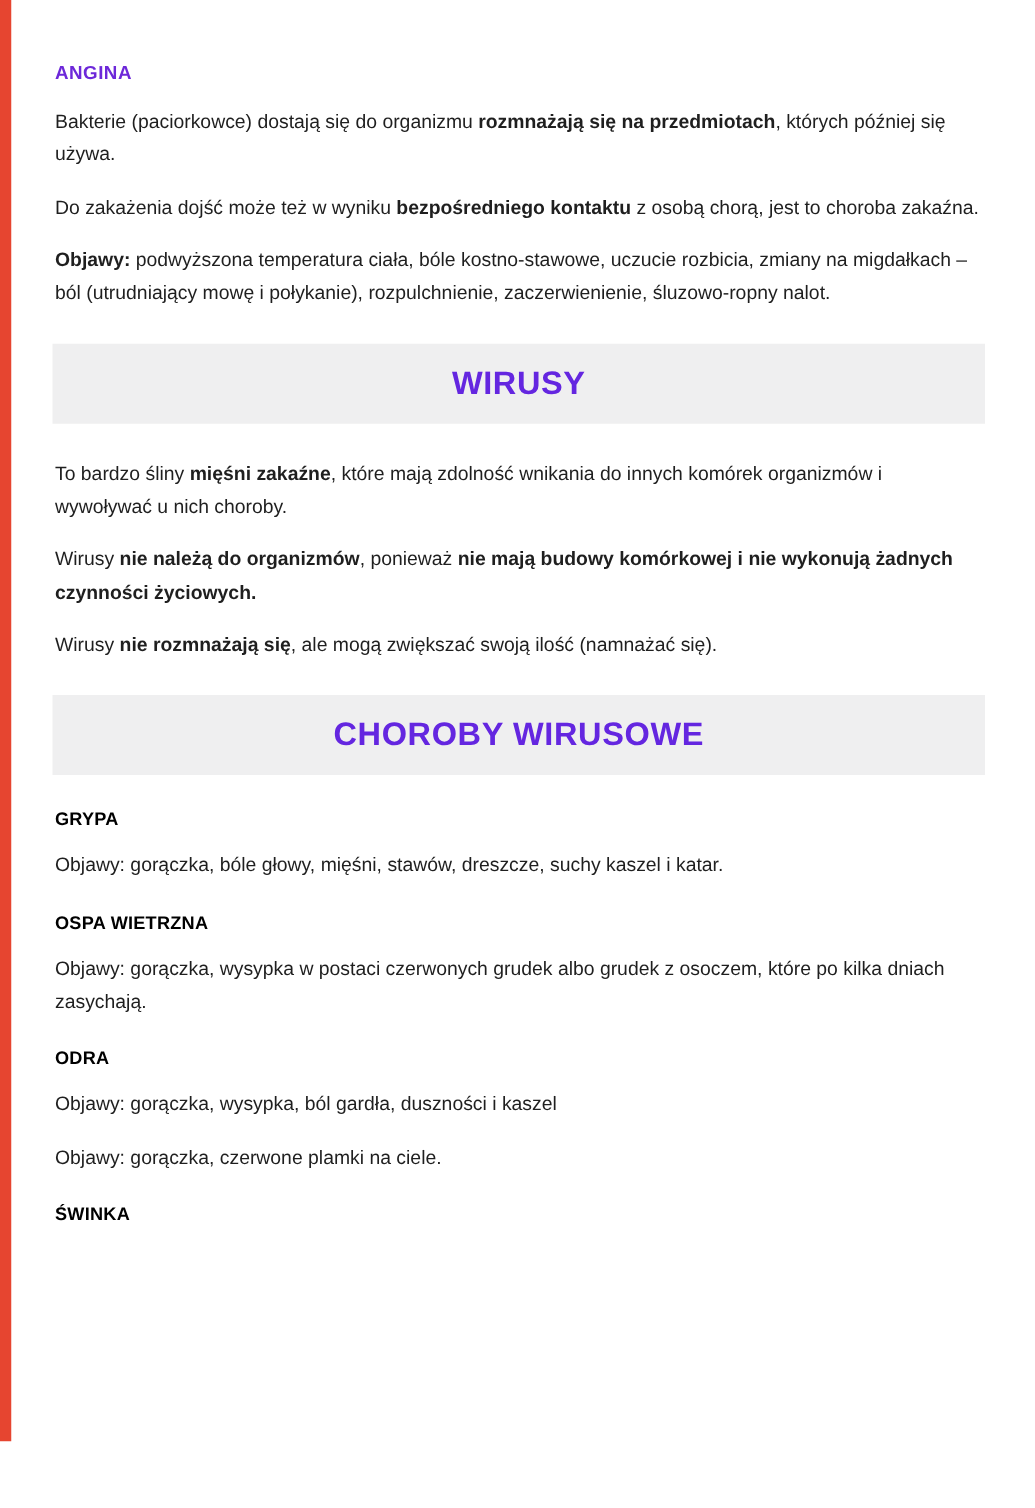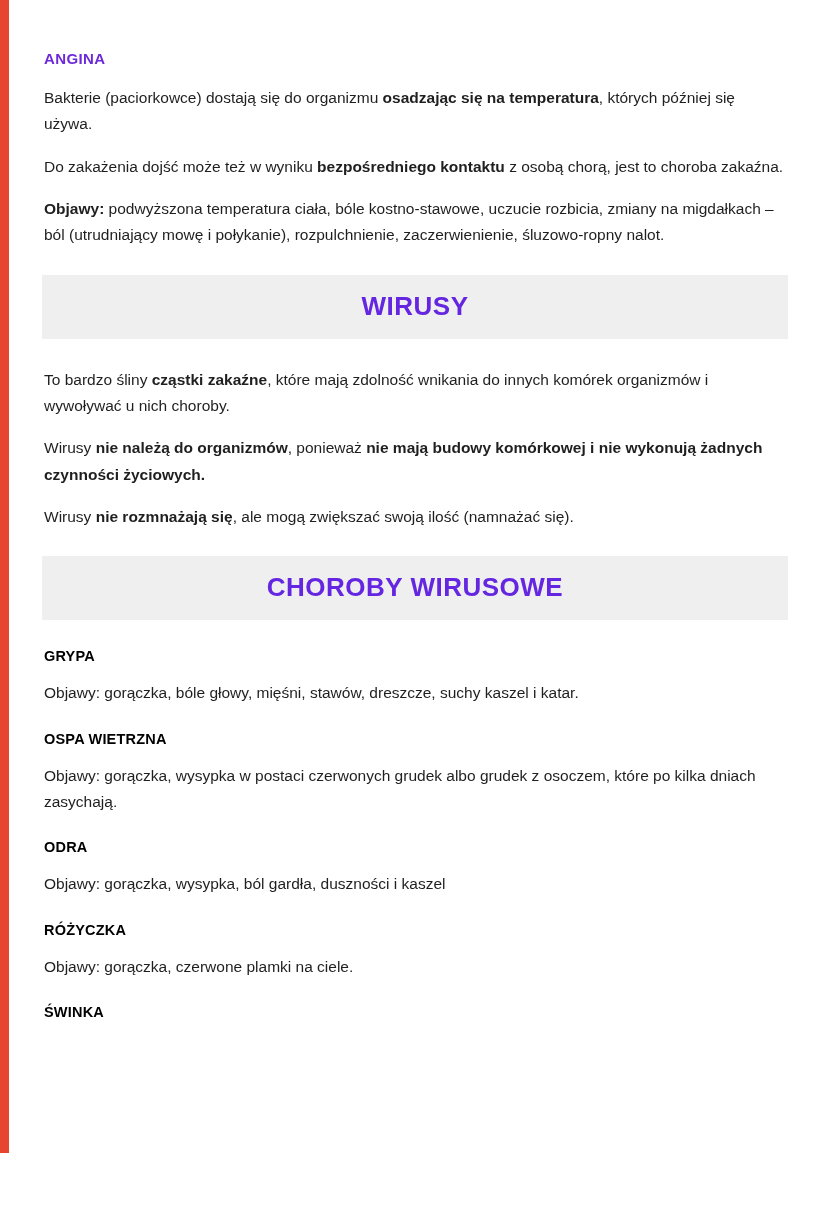--- a/index.html
+++ b/index.html
@@ -57,34 +57,33 @@
     margin: 24px 0 16px 0;
   }
 </style>
 </head>
 <body style="--accent: #6d28d9; --band-title: #6426e0; --band-bg: #efeff0; --red-bar: #e64530; color: rgb(31, 31, 31);">
 
 <div class="red-bar"></div>
 
 <main class="doc">
     <h2 class="section-heading">ANGINA</h2>
-    <p class="para"><span>Bakterie (paciorkowce) dostają się do organizmu </span><strong>osadzając się na temperatura</strong><span>, których później się używa.</span></p>
+    <p class="para"><span>Bakterie (paciorkowce) dostają się do organizmu </span><strong>rozmnażają się na przedmiotach</strong><span>, których później się używa.</span></p>
     <p class="para"><span>Do zakażenia dojść może też w wyniku </span><strong>bezpośredniego kontaktu</strong><span> z osobą chorą, jest to choroba zakaźna.</span></p>
     <p class="para"><strong>Objawy:</strong><span> podwyższona temperatura ciała, bóle kostno-stawowe, uczucie rozbicia, zmiany na migdałkach – ból (utrudniający mowę i połykanie), rozpulchnienie, zaczerwienienie, śluzowo-ropny nalot.</span></p>
     <div class="band">
       <h1 class="band-heading">WIRUSY</h1>
     </div>
-    <p class="para"><span>To bardzo śliny </span><strong>cząstki zakaźne</strong><span>, które mają zdolność wnikania do innych komórek organizmów i wywoływać u nich choroby.</span></p>
+    <p class="para"><span>To bardzo śliny </span><strong>mięśni zakaźne</strong><span>, które mają zdolność wnikania do innych komórek organizmów i wywoływać u nich choroby.</span></p>
     <p class="para"><span>Wirusy </span><strong>nie należą do organizmów</strong><span>, ponieważ </span><strong>nie mają budowy komórkowej i nie wykonują żadnych czynności życiowych.</strong></p>
     <p class="para"><span>Wirusy </span><strong>nie rozmnażają się</strong><span>, ale mogą zwiększać swoją ilość (namnażać się).</span></p>
     <div class="band">
       <h1 class="band-heading">CHOROBY WIRUSOWE</h1>
     </div>
     <h3 class="disease-subheading">GRYPA</h3>
     <p class="para"><span>Objawy: gorączka, bóle głowy, mięśni, stawów, dreszcze, suchy kaszel i katar.</span></p>
     <h3 class="disease-subheading">OSPA WIETRZNA</h3>
     <p class="para"><span>Objawy: gorączka, wysypka w postaci czerwonych grudek albo grudek z osoczem, które po kilka dniach zasychają.</span></p>
     <h3 class="disease-subheading">ODRA</h3>
     <p class="para"><span>Objawy: gorączka, wysypka, ból gardła, duszności i kaszel</span></p>
-    <h3 class="disease-subheading">RÓŻYCZKA</h3>
     <p class="para"><span>Objawy: gorączka, czerwone plamki na ciele.</span></p>
     <h3 class="disease-subheading">ŚWINKA</h3>
   </main>
 
 </body></html>

